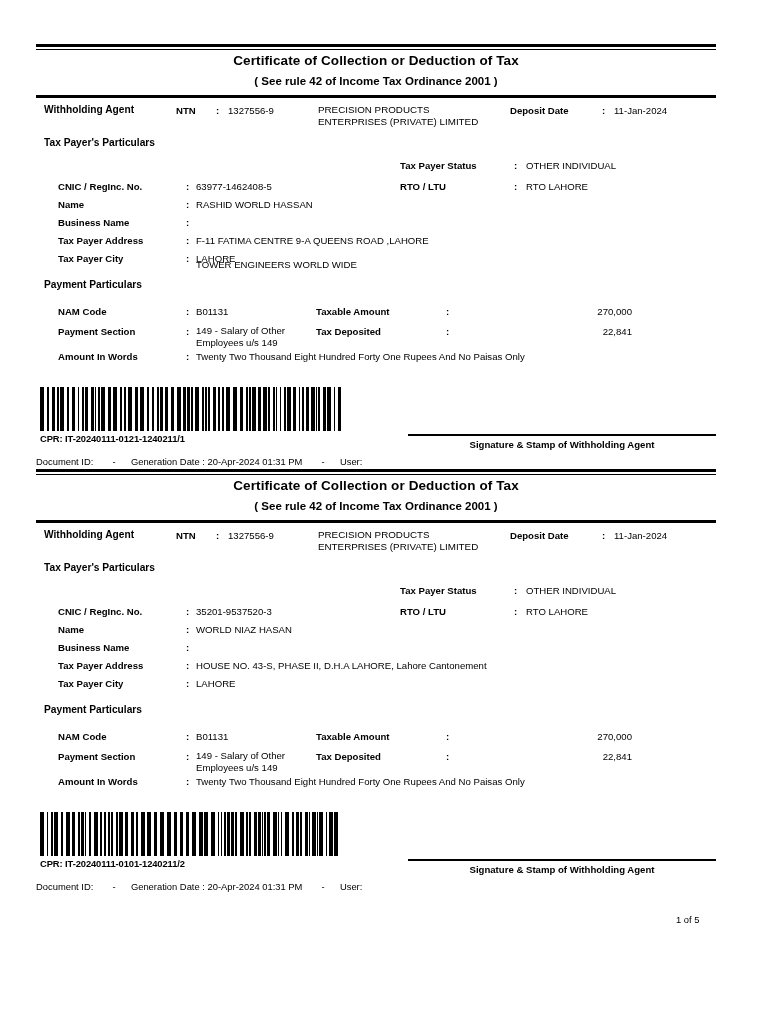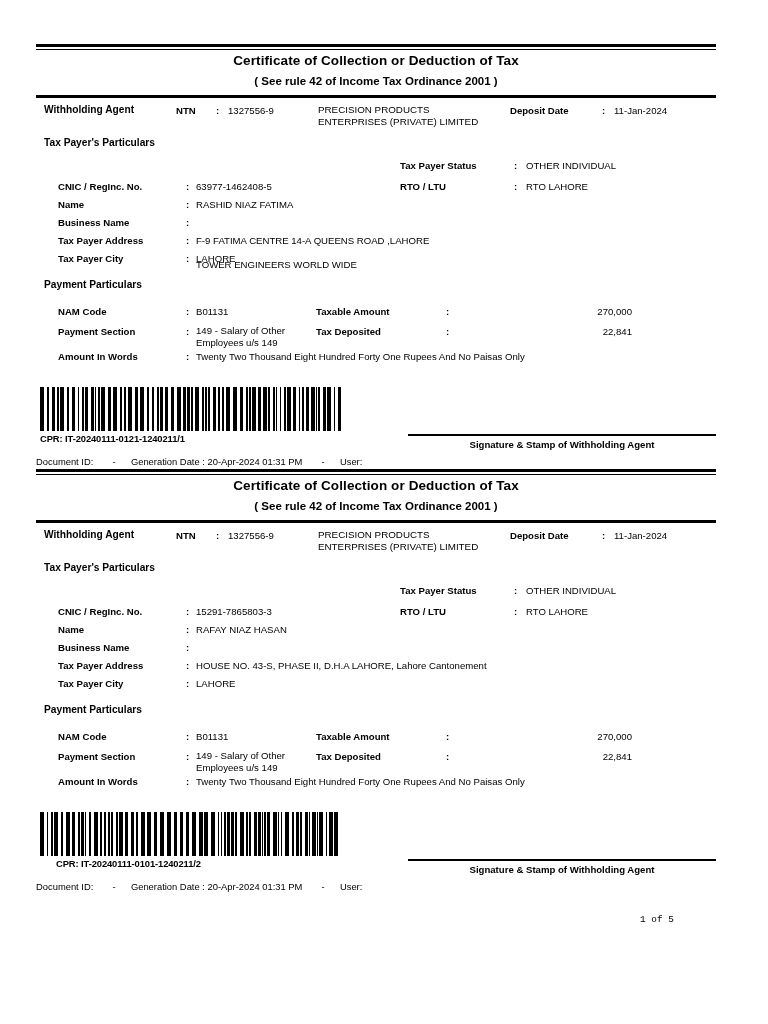--- a/index.html
+++ b/index.html
@@ -170,29 +170,29 @@
 
     <div class="lbl" style="left:22px; top:137px;">CNIC / RegInc. No.</div>
     <div class="colon" style="left:150px; top:137px;">:</div>
     <div class="val" style="left:160px; top:137px;">63977-1462408-5</div>
     <div class="lbl" style="left:364px; top:137px;">RTO / LTU</div>
     <div class="colon" style="left:478px; top:137px;">:</div>
     <div class="val" style="left:490px; top:137px;">RTO LAHORE</div>
 
     <div class="lbl" style="left:22px; top:155px;">Name</div>
     <div class="colon" style="left:150px; top:155px;">:</div>
-    <div class="val" style="left:160px; top:155px;">RASHID NIAZ FATIMA</div>
+    <div class="val" style="left:160px; top:155px;">RASHID WORLD HASSAN</div>
 
     <div class="lbl" style="left:22px; top:173px;">Business Name</div>
     <div class="colon" style="left:150px; top:173px;">:</div>
     <div class="val" style="left:160px; top:173px;margin-top:42px;">TOWER ENGINEERS WORLD WIDE</div>
 
     <div class="lbl" style="left:22px; top:191px;">Tax Payer Address</div>
     <div class="colon" style="left:150px; top:191px;">:</div>
-    <div class="val" style="left:160px; top:191px;">F-9 FATIMA CENTRE 14-A QUEENS ROAD  ,LAHORE</div>
+    <div class="val" style="left:160px; top:191px;">F-11 FATIMA CENTRE 9-A QUEENS ROAD  ,LAHORE</div>
 
     <div class="lbl" style="left:22px; top:209px;">Tax Payer City</div>
     <div class="colon" style="left:150px; top:209px;">:</div>
     <div class="val" style="left:160px; top:209px;">LAHORE</div>
 
     <div class="sec-head" style="left:8px; top:235px;">Payment Particulars</div>
 
     <div class="lbl" style="left:22px; top:262px;">NAM Code</div>
     <div class="colon" style="left:150px; top:262px;">:</div>
     <div class="val" style="left:160px; top:262px;">B01131</div>
@@ -378,28 +378,28 @@
     <div class="val" style="left:578px; top:61px;">11-Jan-2024</div>
 
     <div class="sec-head" style="left:8px; top:93px;">Tax Payer's Particulars</div>
 
     <div class="lbl" style="left:364px; top:116px;">Tax Payer Status</div>
     <div class="colon" style="left:478px; top:116px;">:</div>
     <div class="val" style="left:490px; top:116px;">OTHER INDIVIDUAL</div>
 
     <div class="lbl" style="left:22px; top:137px;">CNIC / RegInc. No.</div>
     <div class="colon" style="left:150px; top:137px;">:</div>
-    <div class="val" style="left:160px; top:137px;">15291-7865803-3</div>
+    <div class="val" style="left:160px; top:137px;">35201-9537520-3</div>
     <div class="lbl" style="left:364px; top:137px;">RTO / LTU</div>
     <div class="colon" style="left:478px; top:137px;">:</div>
     <div class="val" style="left:490px; top:137px;">RTO LAHORE</div>
 
     <div class="lbl" style="left:22px; top:155px;">Name</div>
     <div class="colon" style="left:150px; top:155px;">:</div>
-    <div class="val" style="left:160px; top:155px;">RAFAY NIAZ HASAN</div>
+    <div class="val" style="left:160px; top:155px;">WORLD NIAZ HASAN</div>
 
     <div class="lbl" style="left:22px; top:173px;">Business Name</div>
     <div class="colon" style="left:150px; top:173px;">:</div>
     <div class="val" style="left:160px; top:173px;"></div>
 
     <div class="lbl" style="left:22px; top:191px;">Tax Payer Address</div>
     <div class="colon" style="left:150px; top:191px;">:</div>
     <div class="val" style="left:160px; top:191px;">HOUSE NO. 43-S, PHASE II, D.H.A LAHORE, Lahore Cantonement</div>
 
     <div class="lbl" style="left:22px; top:209px;">Tax Payer City</div>
@@ -546,34 +546,34 @@
         <i style="width:4px"></i>
         <i style="width:3px;background:#fff"></i>
         <i style="width:1px"></i>
         <i style="width:2px;background:#fff"></i>
         <i style="width:4px"></i>
         <i style="width:1px;background:#fff"></i>
         <i style="width:4px"></i>
         <i style="width:3px;background:#fff"></i>
         <i style="width:5px;background:#fff"></i>
       </div>
-    <div class="cpr" style="left:20px; top:389px;">CPR: IT-20240111-0101-1240211/2</div>
+    <div class="cpr" style="left:4px; top:389px;">CPR: IT-20240111-0101-1240211/2</div>
 
     <div class="sig-line" style="left:372px; top:390px; width:308px;"></div>
     <div class="sig-text" style="left:372px; top:395px; width:308px;">Signature &amp; Stamp of Withholding Agent</div>
 
     <div class="docid" style="left:0px; top:412px;">
       <span>Document ID:</span>
       <span style="display:inline-block; width:14px;"></span>
       <span>-</span>
       <span style="display:inline-block; width:10px;"></span>
       <span>Generation Date :</span>
       <span>20-Apr-2024 01:31 PM</span>
       <span style="display:inline-block; width:14px;"></span>
       <span>-</span>
       <span style="display:inline-block; width:10px;"></span>
       <span>User:</span>
     </div>
   </div>
 
-  <div class="pagenum" style="left:640px; top:914px;font-family:Liberation Mono, monospace;">1 of 5</div>
+  <div class="pagenum" style="left:676px; top:914px;">1 of 5</div>
 
 </div>
 
 </body></html>

